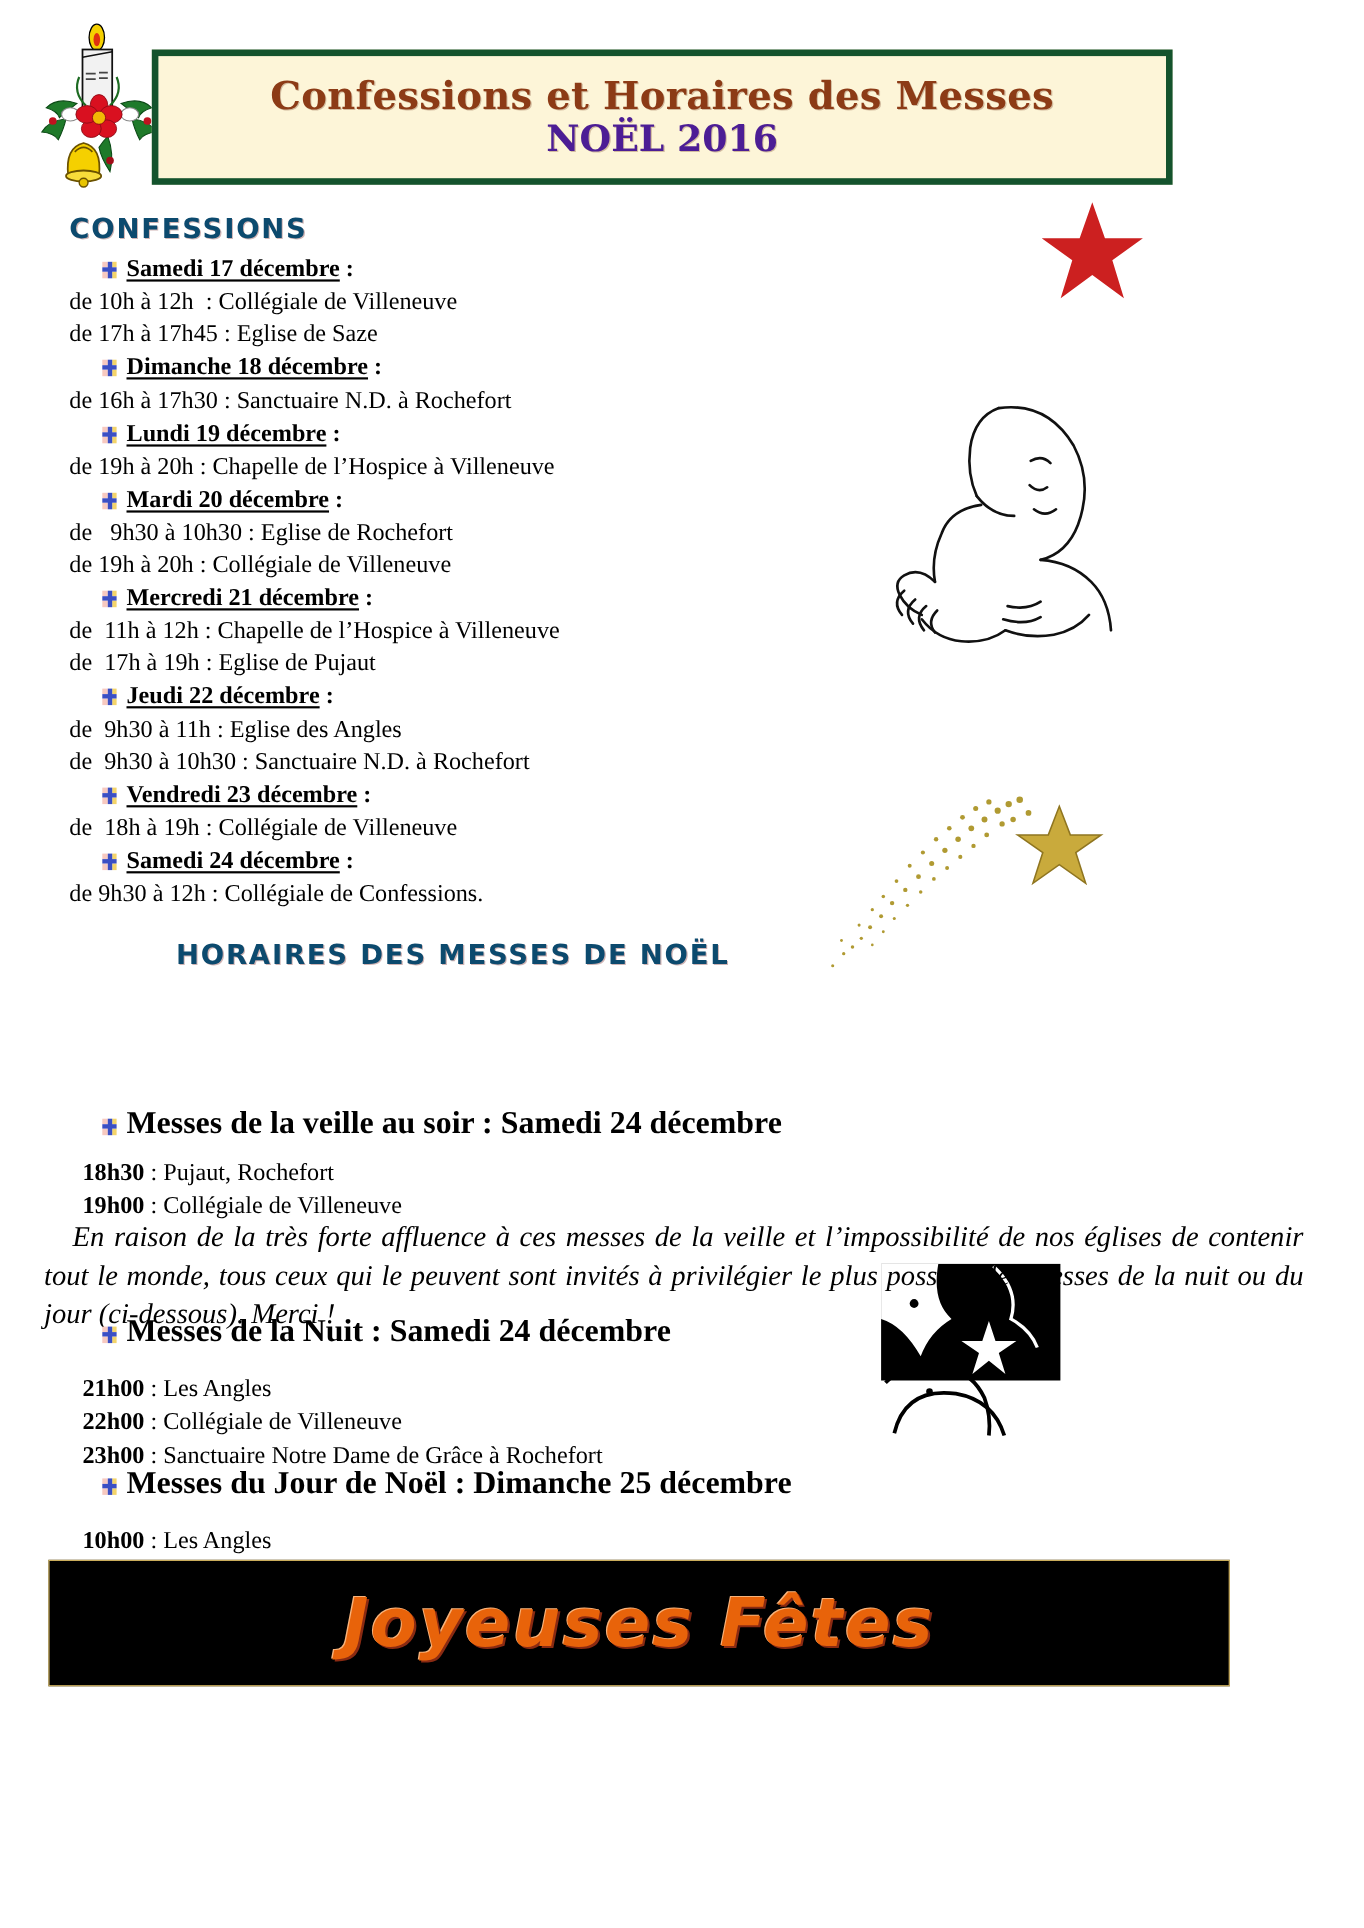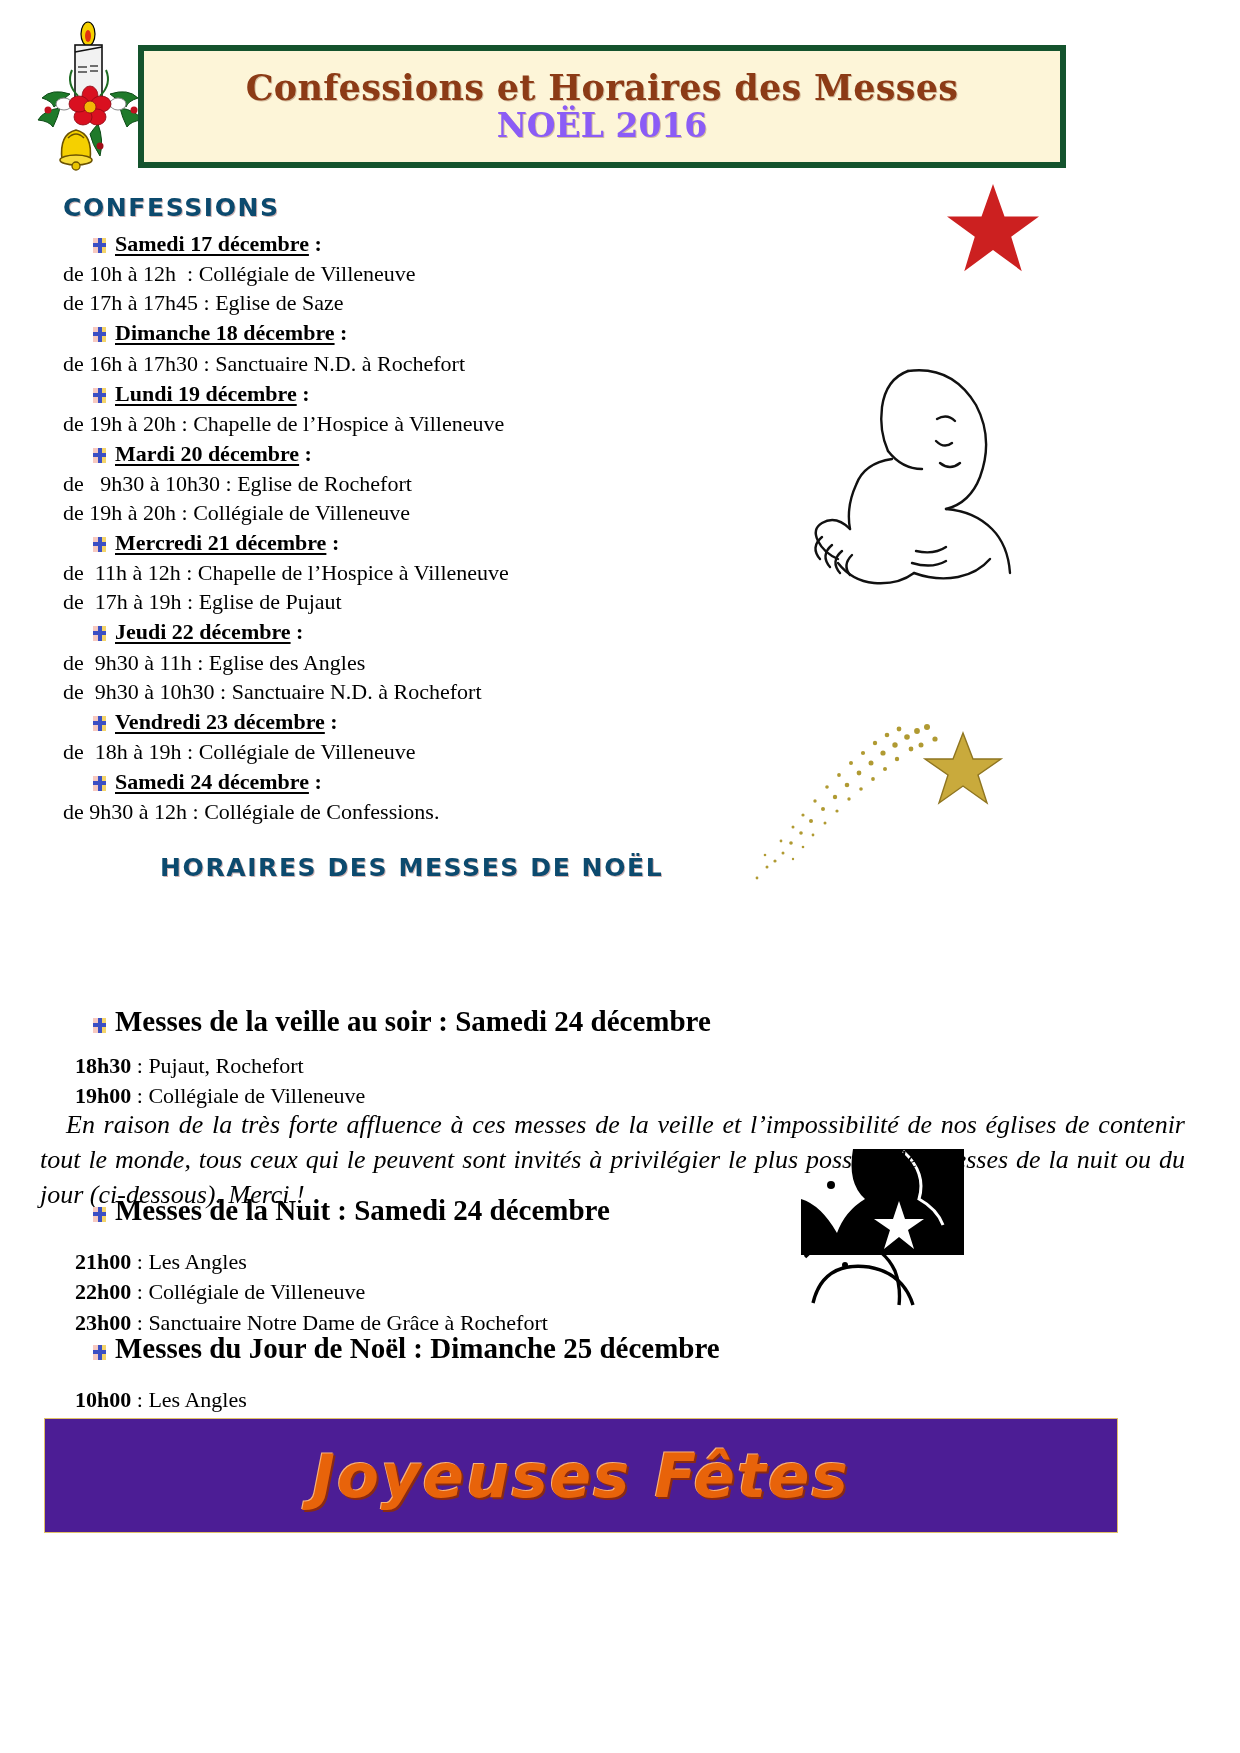--- a/index.html
+++ b/index.html
@@ -30,21 +30,21 @@
     color:#8c3b16;
     letter-spacing:0.3px;
     line-height:1.12;
     text-shadow:1px 1px 0 rgba(160,120,90,.45);
     white-space:nowrap;
   }
   .header-subtitle{
     font-family:"DejaVu Serif", serif;
     font-weight:bold;
     font-size:33px;
-    color:#8b5cf6;
+    color:#4c1d95;
     line-height:1.12;
     text-shadow:1px 1px 0 rgba(160,120,90,.45);
   }
 
   
   .candle-art{position:absolute;left:26px;top:12px;width:128px;height:160px;}
 
   
   .red-head{
     font-family:"DejaVu Sans", sans-serif;
@@ -104,21 +104,21 @@
     font-size:26px;
     line-height:1.34;
     text-align:justify;
     text-indent:26px;
     font-style:italic;
   }
 
   
   .footer-banner{
     position:absolute;left:44px;top:1418px;width:1074px;height:115px;
-    background:#4c1d95;
+    background:#000000;
     border:1px solid #e0c066;
     box-sizing:border-box;
     display:flex;align-items:center;justify-content:center;
   }
   .footer-text{
     font-family:"DejaVu Sans", sans-serif;
     font-style:italic;
     font-weight:bold;
     font-size:61px;
     color:#e8630a;

